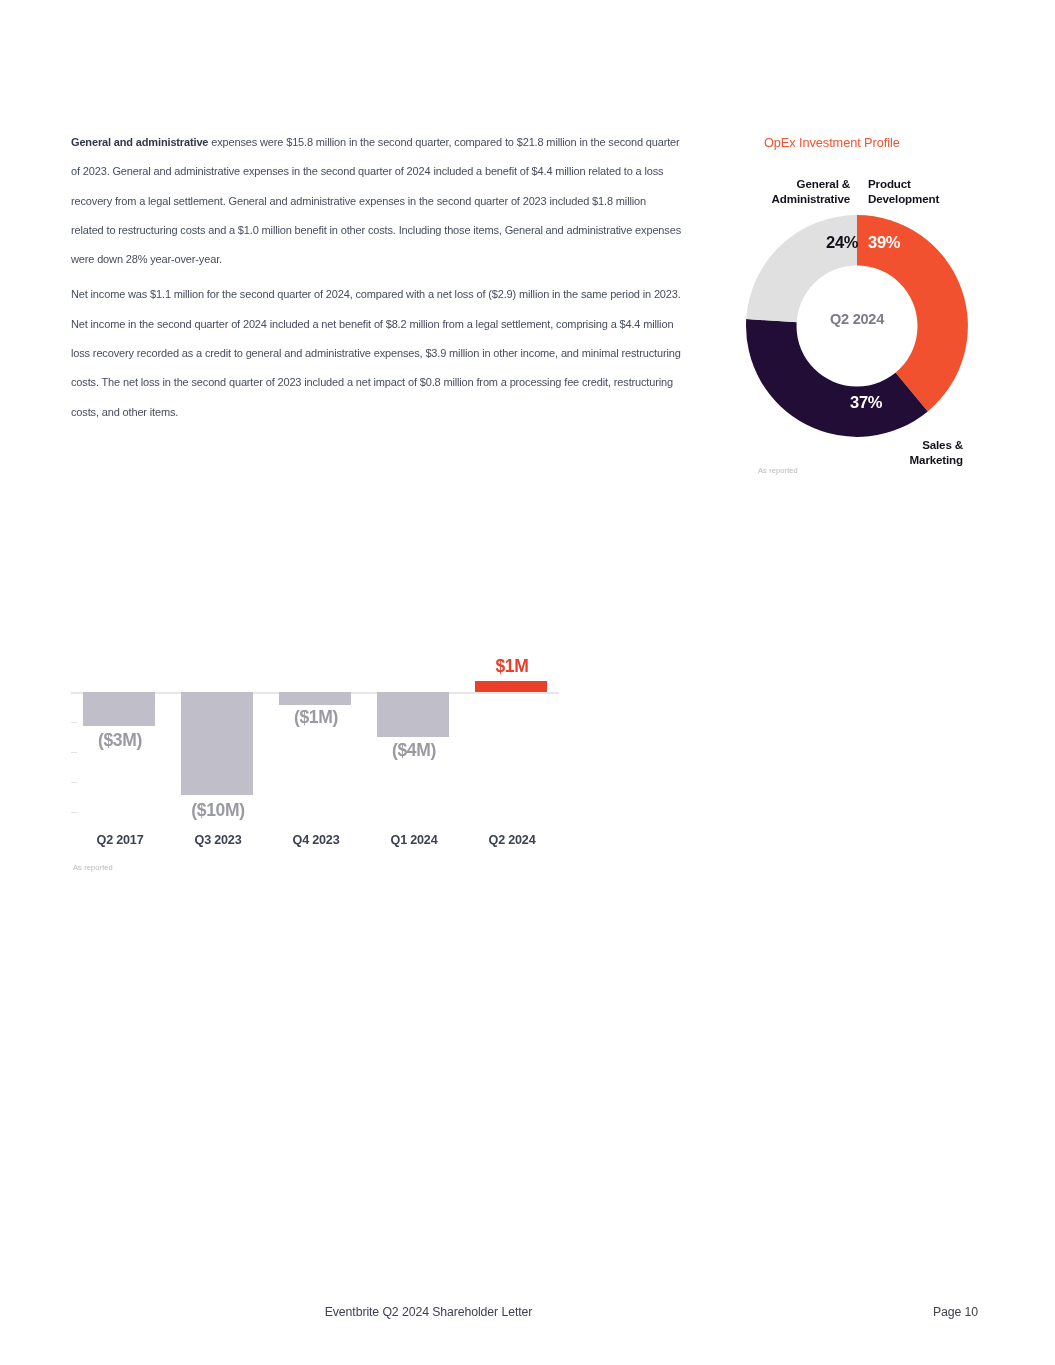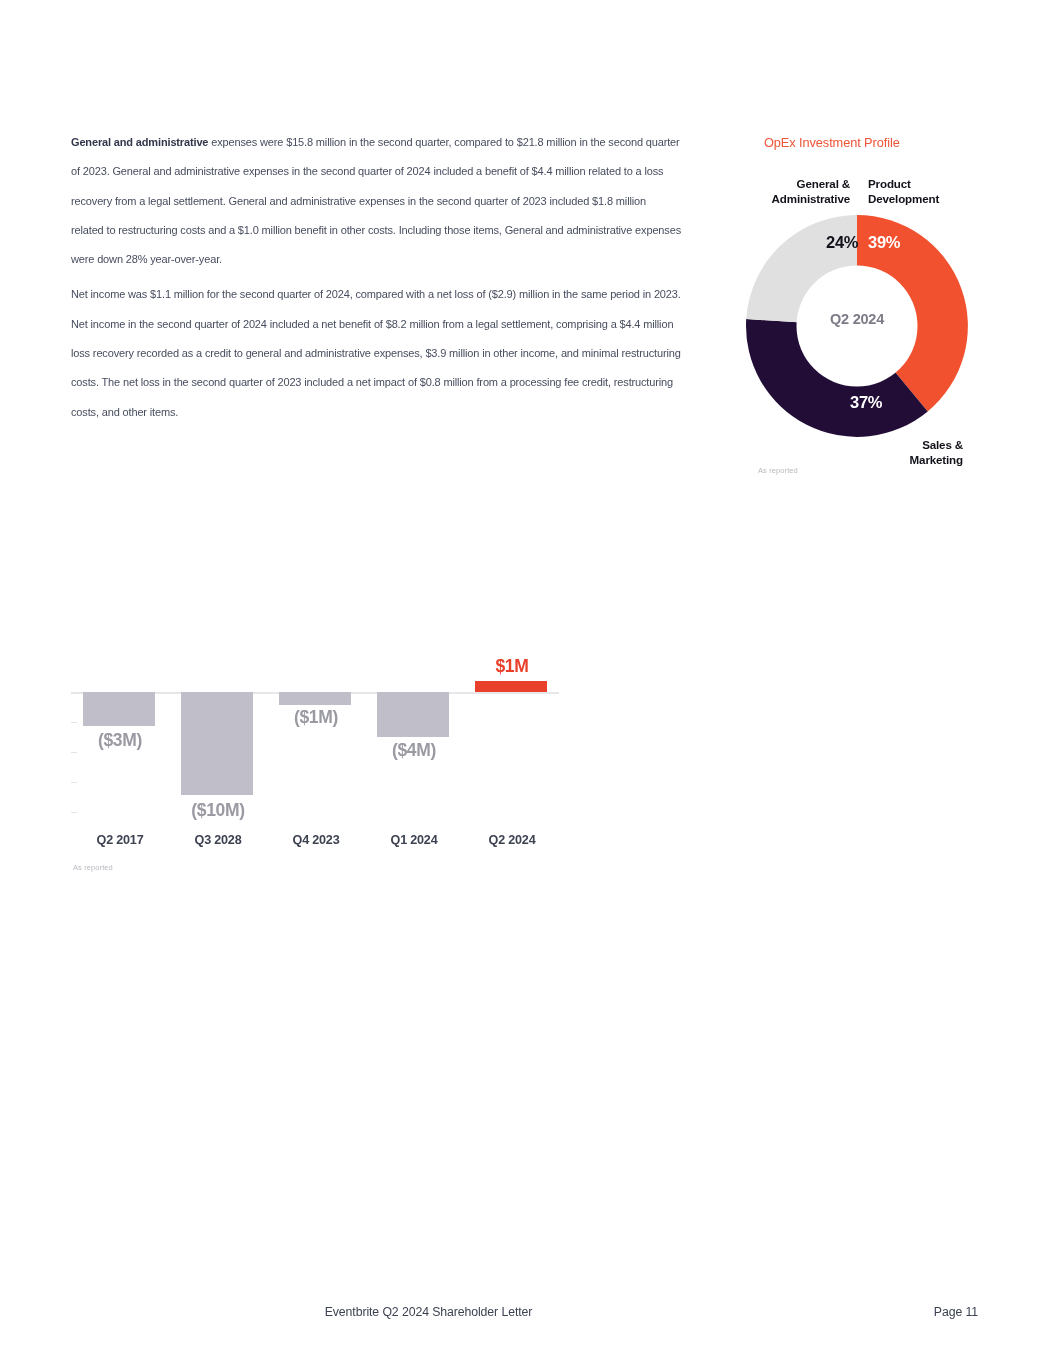--- a/index.html
+++ b/index.html
@@ -300,21 +300,21 @@
       </div>
 
       <div class="bc-col" style="left:392px;">
         <div class="bc-bar pos" style="top:31px;height:11px;"></div>
         <div class="bc-val pos" style="top:6px;">$1M</div>
       </div>
     </div>
 
     <div class="bc-axis">
       <div class="bc-cat" style="left:0px;">Q2 2017</div>
-      <div class="bc-cat" style="left:98px;">Q3 2028</div>
+      <div class="bc-cat" style="left:98px;">Q3 2023</div>
       <div class="bc-cat" style="left:196px;">Q4 2023</div>
       <div class="bc-cat" style="left:294px;">Q1 2024</div>
       <div class="bc-cat" style="left:392px;">Q2 2024</div>
     </div>
 
     <div class="as-reported bc-asrep">As reported</div>
   </div>
 
   <div class="donut-block">
     <div class="donut-title">OpEx Investment Profile</div>
@@ -341,16 +341,16 @@
 
     <div class="pct pct-pd">39%</div>
     <div class="pct pct-ga">24%</div>
     <div class="pct pct-sm">37%</div>
 
     <div class="as-reported donut-asrep">As reported</div>
   </div>
 
   <div class="footer">
     <div class="footer-center">Eventbrite Q2 2024 Shareholder Letter</div>
-    <div class="footer-page">Page  11</div>
+    <div class="footer-page">Page  10</div>
   </div>
 
 </div>
 
 </body></html>

